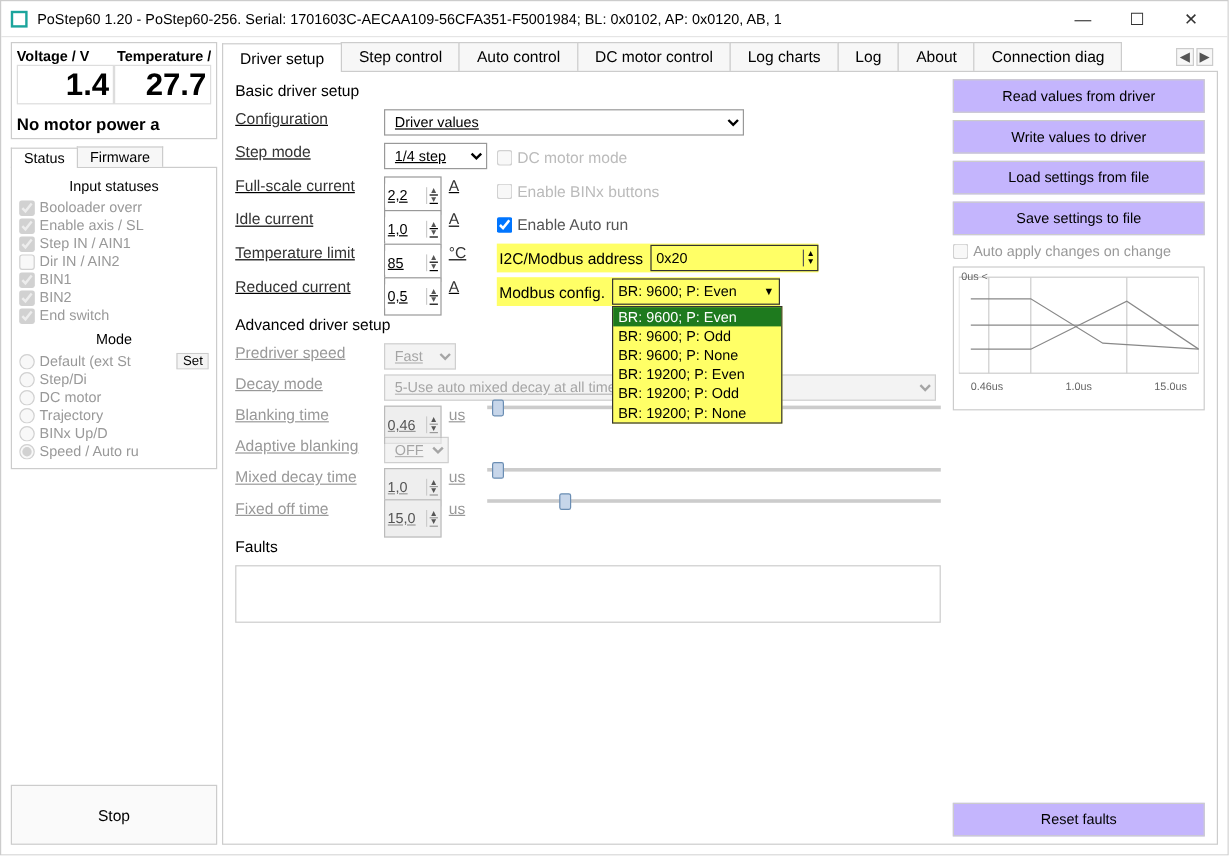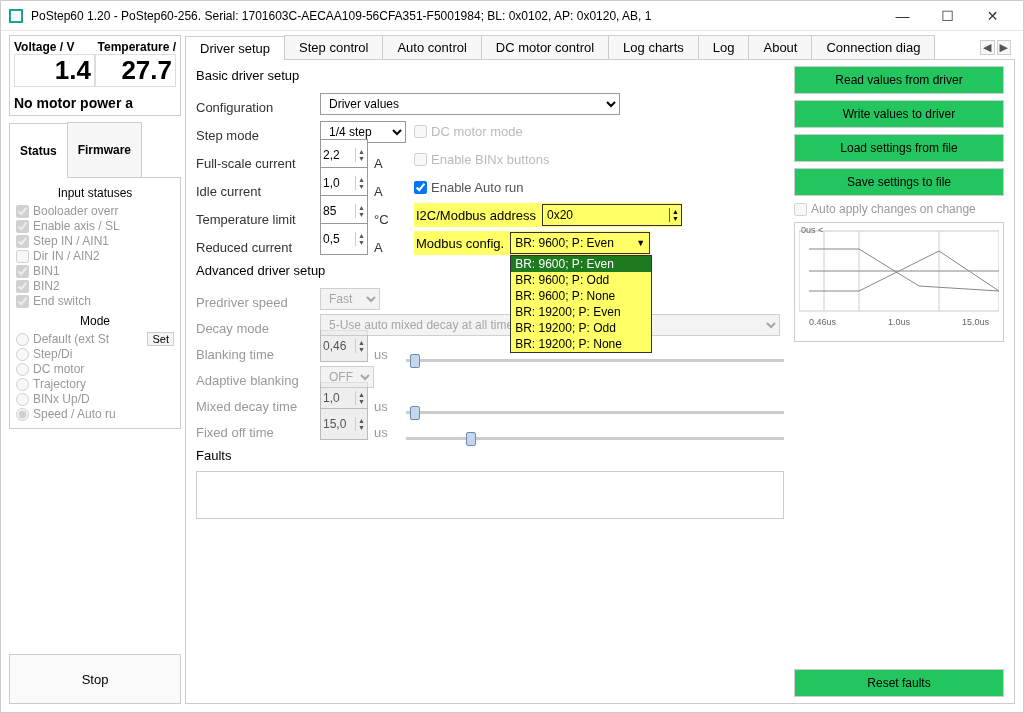--- a/index.html
+++ b/index.html
@@ -12,41 +12,41 @@
   .winbtn { width: 45px; height: 28px; display: flex; align-items: center; justify-content: center; font-size: 14px; color: #333; }
   .body { flex: 1; display: flex; padding: 4px 8px 8px 8px; gap: 4px; overflow: hidden; }
   .leftcol { width: 172px; display: flex; flex-direction: column; gap: 6px; }
   .gauges { border: 1px solid #ccc; padding: 4px; }
   .gauge-head { display: flex; font-size: 12px; font-weight: 600; white-space: nowrap; overflow: hidden; }
   .gauge-head span:first-child { flex: 1; }
   .seg { font-family: "Courier New", monospace; font-size: 26px; font-weight: 900; display: flex; }
   .seg span { flex: 1; text-align: right; border: 1px solid #ddd; background: #fff; padding: 0 3px; }
   .nomotor { font-size: 14px; font-weight: 700; margin-top: 8px; white-space: nowrap; overflow: hidden; }
   .tabs-sm { display: flex; font-size: 12px; }
-  .tab-sm { padding: 20px 10px; border: 1px solid #ccc; border-bottom: none; background: #fff; margin-right: -1px; cursor: pointer; font-weight: bold; }
+  .tab-sm { padding: 1px 10px; border: 1px solid #ccc; border-bottom: none; background: #fff; margin-right: -1px; cursor: pointer; }
   .tab-sm:not(.active) { background: #f7f7f7; }
   .tab-sm.active { background:#fff; position:relative; top:1px; }
   .panel-sm { border: 1px solid #ccc; padding: 6px; font-size: 12px; flex:1; }
   .group-title { font-size: 12px; margin: 2px 0 4px 0; text-align: center; }
   .chk-row { display: flex; align-items: center; gap: 4px; color: #999; margin: 1px 0; }
   .chk-row input { margin:0; accent-color:#ccc; }
   .radio-row { display: flex; align-items: center; gap: 4px; color: #999; margin: 1px 0; white-space:nowrap; overflow:hidden;}
   .radio-row input[type=radio] { margin:0; }
   .setbtn { font-size:11px; padding:0 4px; border:1px solid #ccc; background:#f4f4f4; margin-left:auto;}
   .stopbtn { height: 50px; border: 1px solid #ccc; background:#fafafa; display:flex;align-items:center;justify-content:center;font-size:13px;margin-top:auto;}
   .rightcol { flex: 1; display: flex; flex-direction: column; border-radius: 17px; }
   .tabs { display: flex; font-size: 13px; align-items:center; }
   .tab { padding: 4px 14px; border: 1px solid #ccc; border-bottom: none; background: #f7f7f7; margin-right:-1px; white-space:nowrap; cursor:pointer;}
   .tabs .tab.active { background:#fff; position:relative; top:1px;}
   .tab-arrows { margin-left:auto; display:flex; gap:2px; font-size:11px; color:#555; padding:0 4px;}
   .tab-arrows span{border:1px solid #ccc;padding:0 2px;background:#f7f7f7;}
   .main-panel { border:1px solid #ccc; flex:1; padding:6px 10px; display:flex; gap:10px; }
   .form-area { flex:1; display:flex;flex-direction:column; font-size:13px;}
   .section-title { margin:2px 0 6px 0; }
-  .row { display:flex; align-items:flex-end; gap:6px; margin:2px 0; height:24px;}
+  .row { display:flex; align-items:flex-start; gap:6px; margin:2px 0; height:24px;text-decoration:underline;}
   .lbl { width:118px; color:#333; }
   .lbl.dis { color:#999; }
   .input, select { border:1px solid #999; background:#fff; height:22px; font-size:12px; padding:0 4px;}
   .spin { display:inline-flex; align-items:center; border:1px solid #999; height:32px; background:#fff;}
   .spin input { border:none; width:34px; height:20px; font-size:12px; padding:0 2px; text-align:left;}
   .spin .arrows { display:flex;flex-direction:column;font-size:7px;line-height:7px;border-left:1px solid #ccc;padding:0 2px;color:#555;}
   .unit { width:20px; color:#333;}
   .unit.dis{color:#999;}
   .chk { display:flex;align-items:center;gap:4px;color:#555;}
   .chk.dis{color:#bbb;}
@@ -61,21 +61,21 @@
   .modbus-sel .caret{margin-left:auto;font-size:9px;}
   .dropdown{position:absolute;top:22px;left:-1px;width:142px;border:1px solid #333;background:#ffff66;z-index:10;}
   .dropdown .opt{padding:1px 4px;font-size:12px;color:#000;}
   .dropdown .opt.sel{background:#1e7a1e;color:#fff;}
   .adv .row select,.adv .row .spin{background:#eee;border-color:#bbb;}
   .adv .row{color:#999;}
   .slider-track{flex:1;height:3px;background:#ccc;position:relative;margin-left:6px;max-width:380px;}
   .slider-thumb{position:absolute;top:-5px;width:10px;height:14px;background:#c7d6ea;border:1px solid #6a8db3;border-radius:2px;}
   .faults-box{border:1px solid #ccc;height:48px;background:#fff;margin-top:2px;}
   .side-actions{width:210px;display:flex;flex-direction:column;gap:6px;}
-  .btn{border:1px solid #ccc;background:#22c55e;height:28px;font-size:12px;display:flex;align-items:center;justify-content:center;}
+  .btn{border:1px solid #ccc;background:#c4b5fd;height:28px;font-size:12px;display:flex;align-items:center;justify-content:center;}
   .sm-chk{display:flex;align-items:center;gap:4px;font-size:12px;color:#999;}
   .sm-chk input{margin:0;}
   .sm-chk2{display:flex;align-items:center;gap:4px;font-size:12px;color:#333;}
   .sm-chk2 input{margin:0;}
   .chart{border:1px solid #ccc;height:120px;padding:4px;font-size:9px;color:#666;position:relative;}
   .chart svg{width:100%;height:80%;}
   .chart .xlabels{display:flex;justify-content:space-between;font-size:9px;padding:0 10px;}
   .chart .toplbl{position:absolute;top:2px;left:6px;}
   .row.inline-right{position:relative;}
   .right-half{position:absolute;left:218px;top:0;height:24px;display:flex;align-items:center;gap:6px;}

